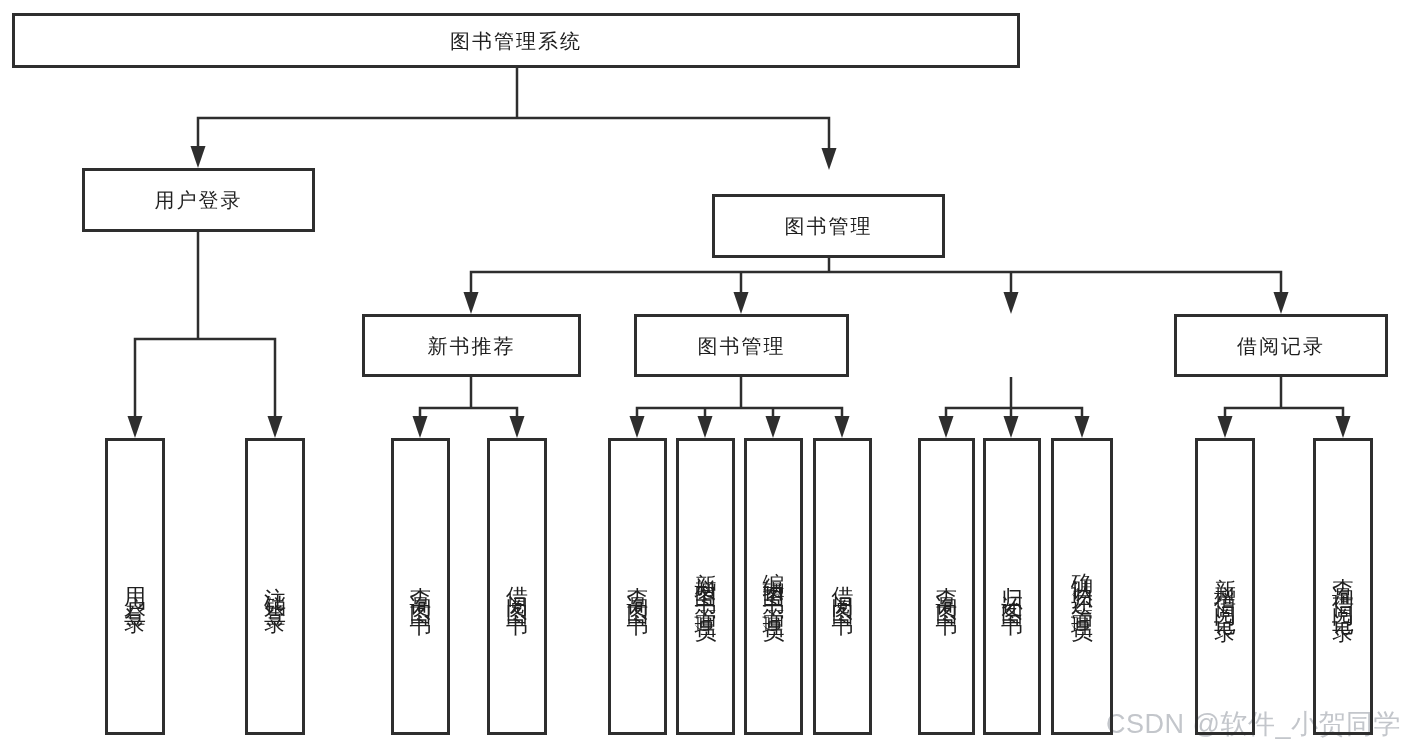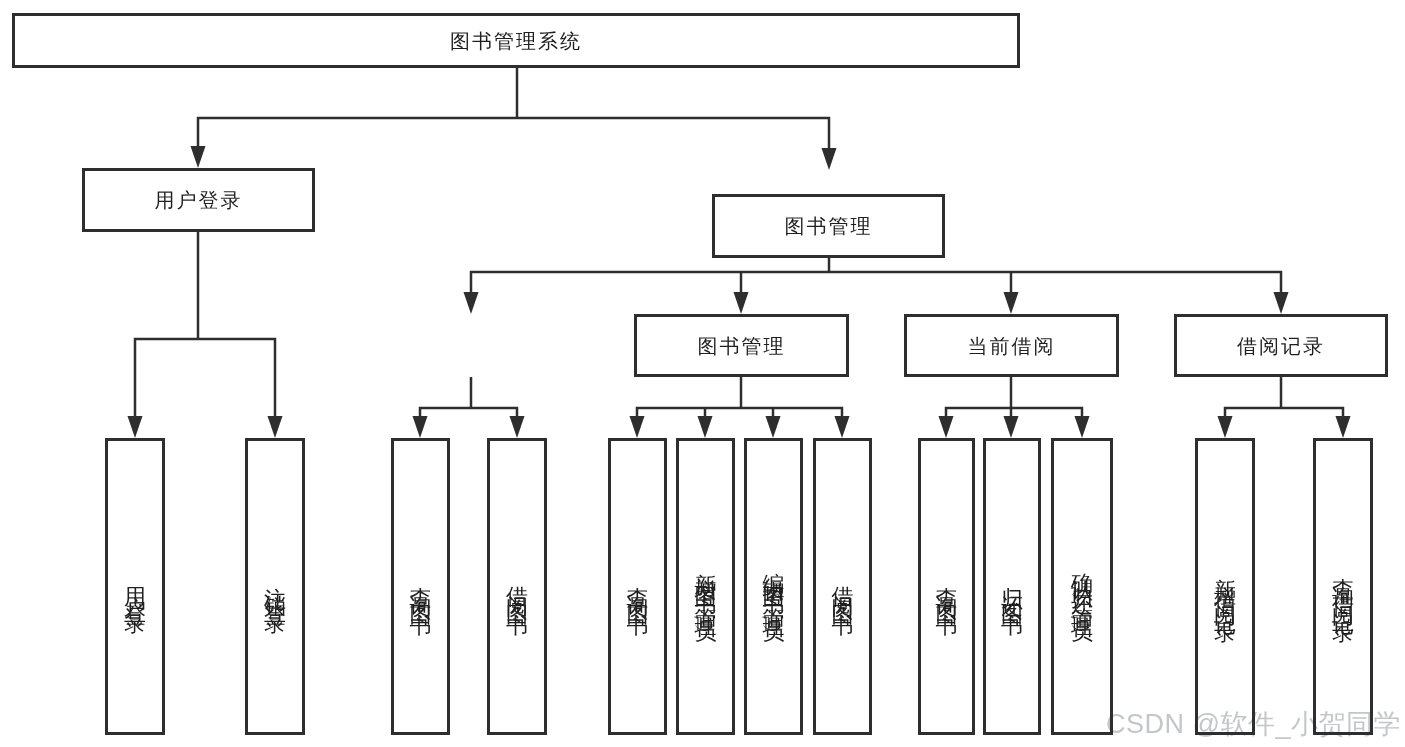--- a/index.html
+++ b/index.html
@@ -116,25 +116,25 @@
     <span class="label">图书管理系统</span>
   </div>
 
   <div class="node" style="left:82px; top:168px; width:233px; height:64px;">
     <span class="label">用户登录</span>
   </div>
   <div class="node" style="left:712px; top:170px; width:233px; height:64px;margin-top:24px;">
     <span class="label">图书管理</span>
   </div>
 
+  <div class="node" style="left:362px; top:314px; width:219px; height:63px;">
+    <span class="label">新书推荐</span>
+  </div>
   <div class="node" style="left:634px; top:314px; width:215px; height:63px;">
     <span class="label">图书管理</span>
-  </div>
-  <div class="node" style="left:904px; top:314px; width:215px; height:63px;">
-    <span class="label">当前借阅</span>
   </div>
   <div class="node" style="left:1174px; top:314px; width:214px; height:63px;">
     <span class="label">借阅记录</span>
   </div>
 
   <div class="node vert" style="left:105px; top:438px; width:60px; height:297px;">
     <span class="label">用户登录</span>
   </div>
   <div class="node vert" style="left:245px; top:438px; width:60px; height:297px;">
     <span class="label">注销登录</span>

